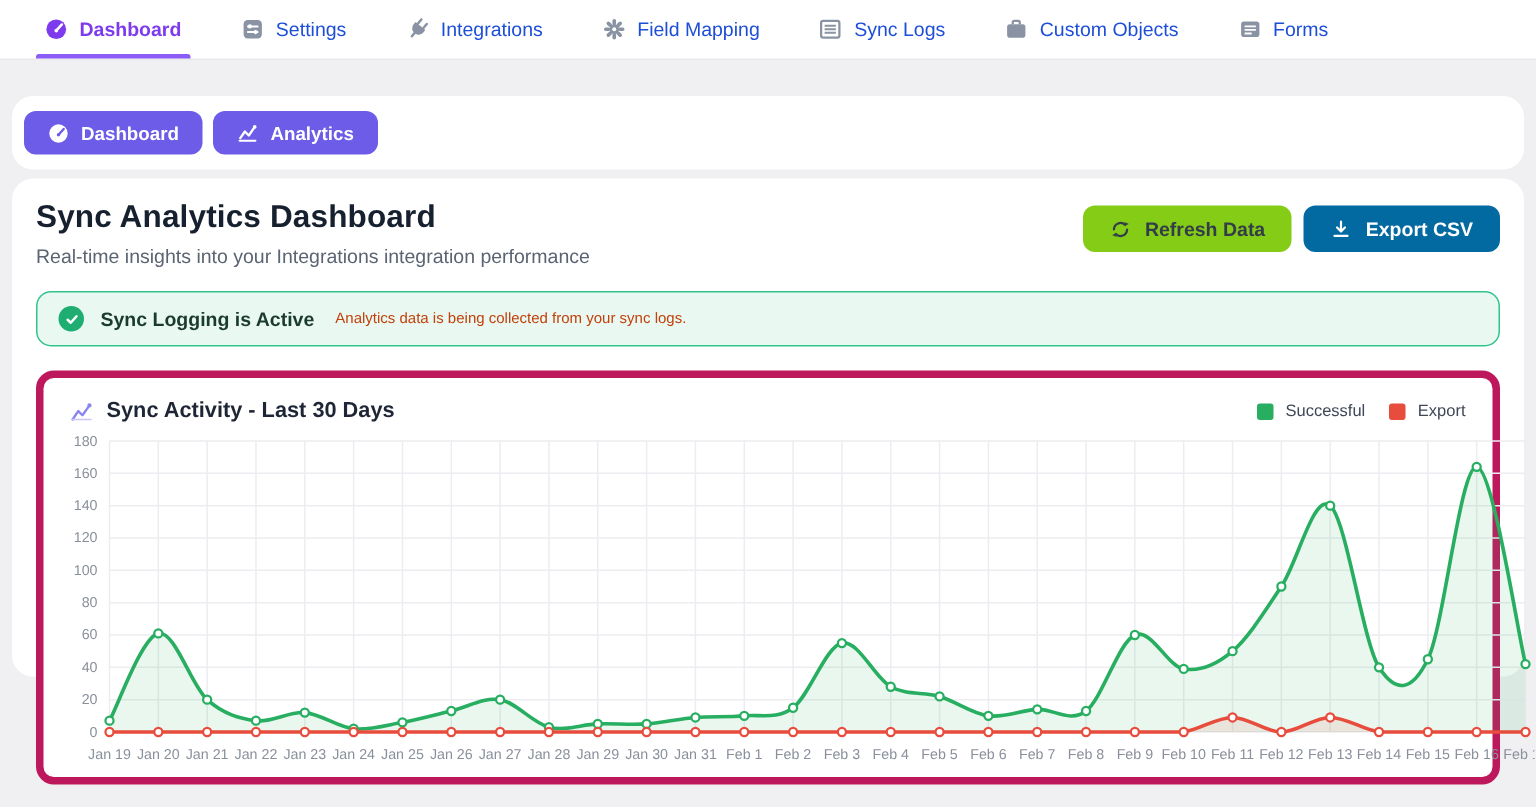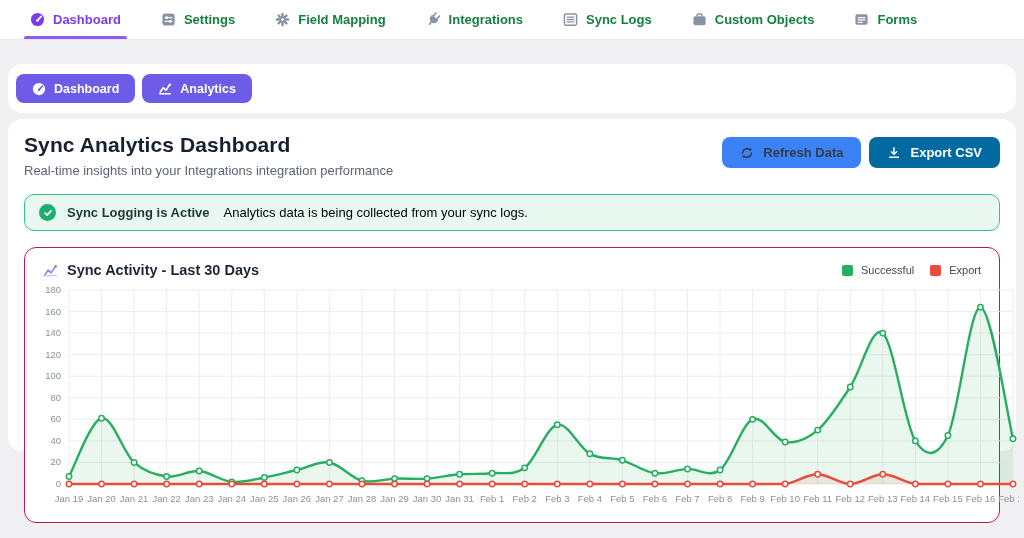--- a/index.html
+++ b/index.html
@@ -11,21 +11,21 @@
     -webkit-font-smoothing:antialiased;
   }
 
   
   .topnav {
     height:40px; background:#ffffff; border-bottom:1px solid #e8e9ed;
     display:flex; align-items:stretch; padding:0 30px; gap:40px;
   }
   .tab {
     display:flex; align-items:center; gap:8px;
-    font-size:13px; font-weight:700; color:#15803d;
+    font-size:13px; font-weight:400; color:#1d4ed8;
     position:relative; cursor:pointer; white-space:nowrap;
   }
   .tab .ticon { color:#8a93a3; display:flex; }
   .tab.active { color:#7d3bed; font-weight:700; }
   .tab.active .ticon { color:#7d3bed; }
   .tab.active::after {
     content:""; position:absolute; left:-6px; right:-6px; bottom:0;
     height:3px; background:#8b5cf6; border-radius:2px 2px 0 0;
   }
 
@@ -53,38 +53,38 @@
     padding:0 8px; margin-top:2px;
   }
   .page-title { font-size:21px; font-weight:700; color:#16202f; margin:0 0 6px; letter-spacing:.1px; }
   .page-sub { font-size:13px; color:#5b6472; }
   .actions { display:flex; gap:8px; margin-top:4px; }
   .btn {
     display:inline-flex; align-items:center; gap:9px; border:none; border-radius:8px;
     height:31px; padding:0 18px; font-size:13px; font-weight:700;
     font-family:inherit; cursor:pointer;
   }
-  .btn-light { background:#3b82f6; color:#333c49; }
+  .btn-light { background:#84cc16; color:#333c49; }
   .btn-purple { background:#0369a1; color:#fff; }
 
   
   .alert {
     margin:16px 8px 0; border:1px solid #31c48d; background:#e9f9f1;
     border-radius:10px; padding:9px 14px; display:flex; align-items:center; gap:11px;
   }
   .alert-check {
     width:17px; height:17px; border-radius:50%; background:#1fae72; flex:0 0 auto;
     display:flex; align-items:center; justify-content:center;
   }
   .alert-title { font-size:13px; font-weight:700; color:#1b3a30; }
-  .alert-msg { font-size:13px; color:#000000; margin-left:3px; }
+  .alert-msg { font-size:10px; color:#c2410c; margin-left:3px; }
 
   
   .chart-card {
-    margin:16px 8px 0; border:1px solid #be185d; border-radius:12px;
+    margin:16px 8px 0; border:5px solid #be185d; border-radius:12px;
     background:#fff; padding:12px 10px 2px; height:276px;text-align:right;
   }
   .chart-header {
     display:flex; justify-content:space-between; align-items:center;
     padding:2px 8px 0; margin-bottom:4px;
   }
   .chart-title-wrap { display:flex; align-items:center; gap:9px; }
   .chart-title { font-size:14.5px; font-weight:700; color:#1e2636; }
   .legend { display:flex; gap:16px; align-items:center; }
   .legend-item { display:flex; align-items:center; gap:8px; font-size:11px; color:#3f4856; cursor:pointer; }
@@ -110,39 +110,39 @@
           <rect x="1.5" y="1.5" width="13" height="13" rx="3" fill="currentColor"></rect>
           <path d="M4 6 h8 M4 10 h8" stroke="#fff" stroke-width="1.4"></path>
           <circle cx="6" cy="6" r="1.5" fill="#fff"></circle>
           <circle cx="10" cy="10" r="1.5" fill="#fff"></circle>
         </svg>
     </span>
     <span>Settings</span>
   </div>
   <div class="tab">
     <span class="ticon">
+      <svg width="15" height="15" viewBox="0 0 16 16" transform="rotate(40)">
+          <path d="M5.5 1 v3.5 M10.5 1 v3.5" stroke="currentColor" stroke-width="1.8" stroke-linecap="round"></path>
+          <path d="M3.5 5 h9 v2.2 a4.5 4.5 0 0 1 -9 0 z" fill="currentColor"></path>
+          <path d="M8 11.5 v3" stroke="currentColor" stroke-width="1.8" stroke-linecap="round"></path>
+        </svg>
+    </span>
+    <span>Integrations</span>
+  </div>
+  <div class="tab">
+    <span class="ticon">
       <svg width="15" height="15" viewBox="0 0 16 16">
           <g stroke="currentColor" stroke-width="2.6" stroke-linecap="round">
             <path d="M8 2 v2 M8 12 v2 M2 8 h2 M12 8 h2 M3.8 3.8 l1.4 1.4 M10.8 10.8 l1.4 1.4 M12.2 3.8 l-1.4 1.4 M5.2 10.8 l-1.4 1.4"></path>
           </g>
           <circle cx="8" cy="8" r="3.4" fill="currentColor"></circle>
           <circle cx="8" cy="8" r="1.4" fill="#fff"></circle>
         </svg>
     </span>
     <span>Field Mapping</span>
-  </div>
-  <div class="tab">
-    <span class="ticon">
-      <svg width="15" height="15" viewBox="0 0 16 16" transform="rotate(40)">
-          <path d="M5.5 1 v3.5 M10.5 1 v3.5" stroke="currentColor" stroke-width="1.8" stroke-linecap="round"></path>
-          <path d="M3.5 5 h9 v2.2 a4.5 4.5 0 0 1 -9 0 z" fill="currentColor"></path>
-          <path d="M8 11.5 v3" stroke="currentColor" stroke-width="1.8" stroke-linecap="round"></path>
-        </svg>
-    </span>
-    <span>Integrations</span>
   </div>
   <div class="tab">
     <span class="ticon">
       <svg width="15" height="15" viewBox="0 0 16 16">
           <rect x="1.5" y="2" width="13" height="12" rx="1.5" fill="none" stroke="currentColor" stroke-width="1.6"></rect>
           <path d="M4 5.5 h8 M4 8 h8 M4 10.5 h8" stroke="currentColor" stroke-width="1.4"></path>
         </svg>
     </span>
     <span>Sync Logs</span>
   </div>

